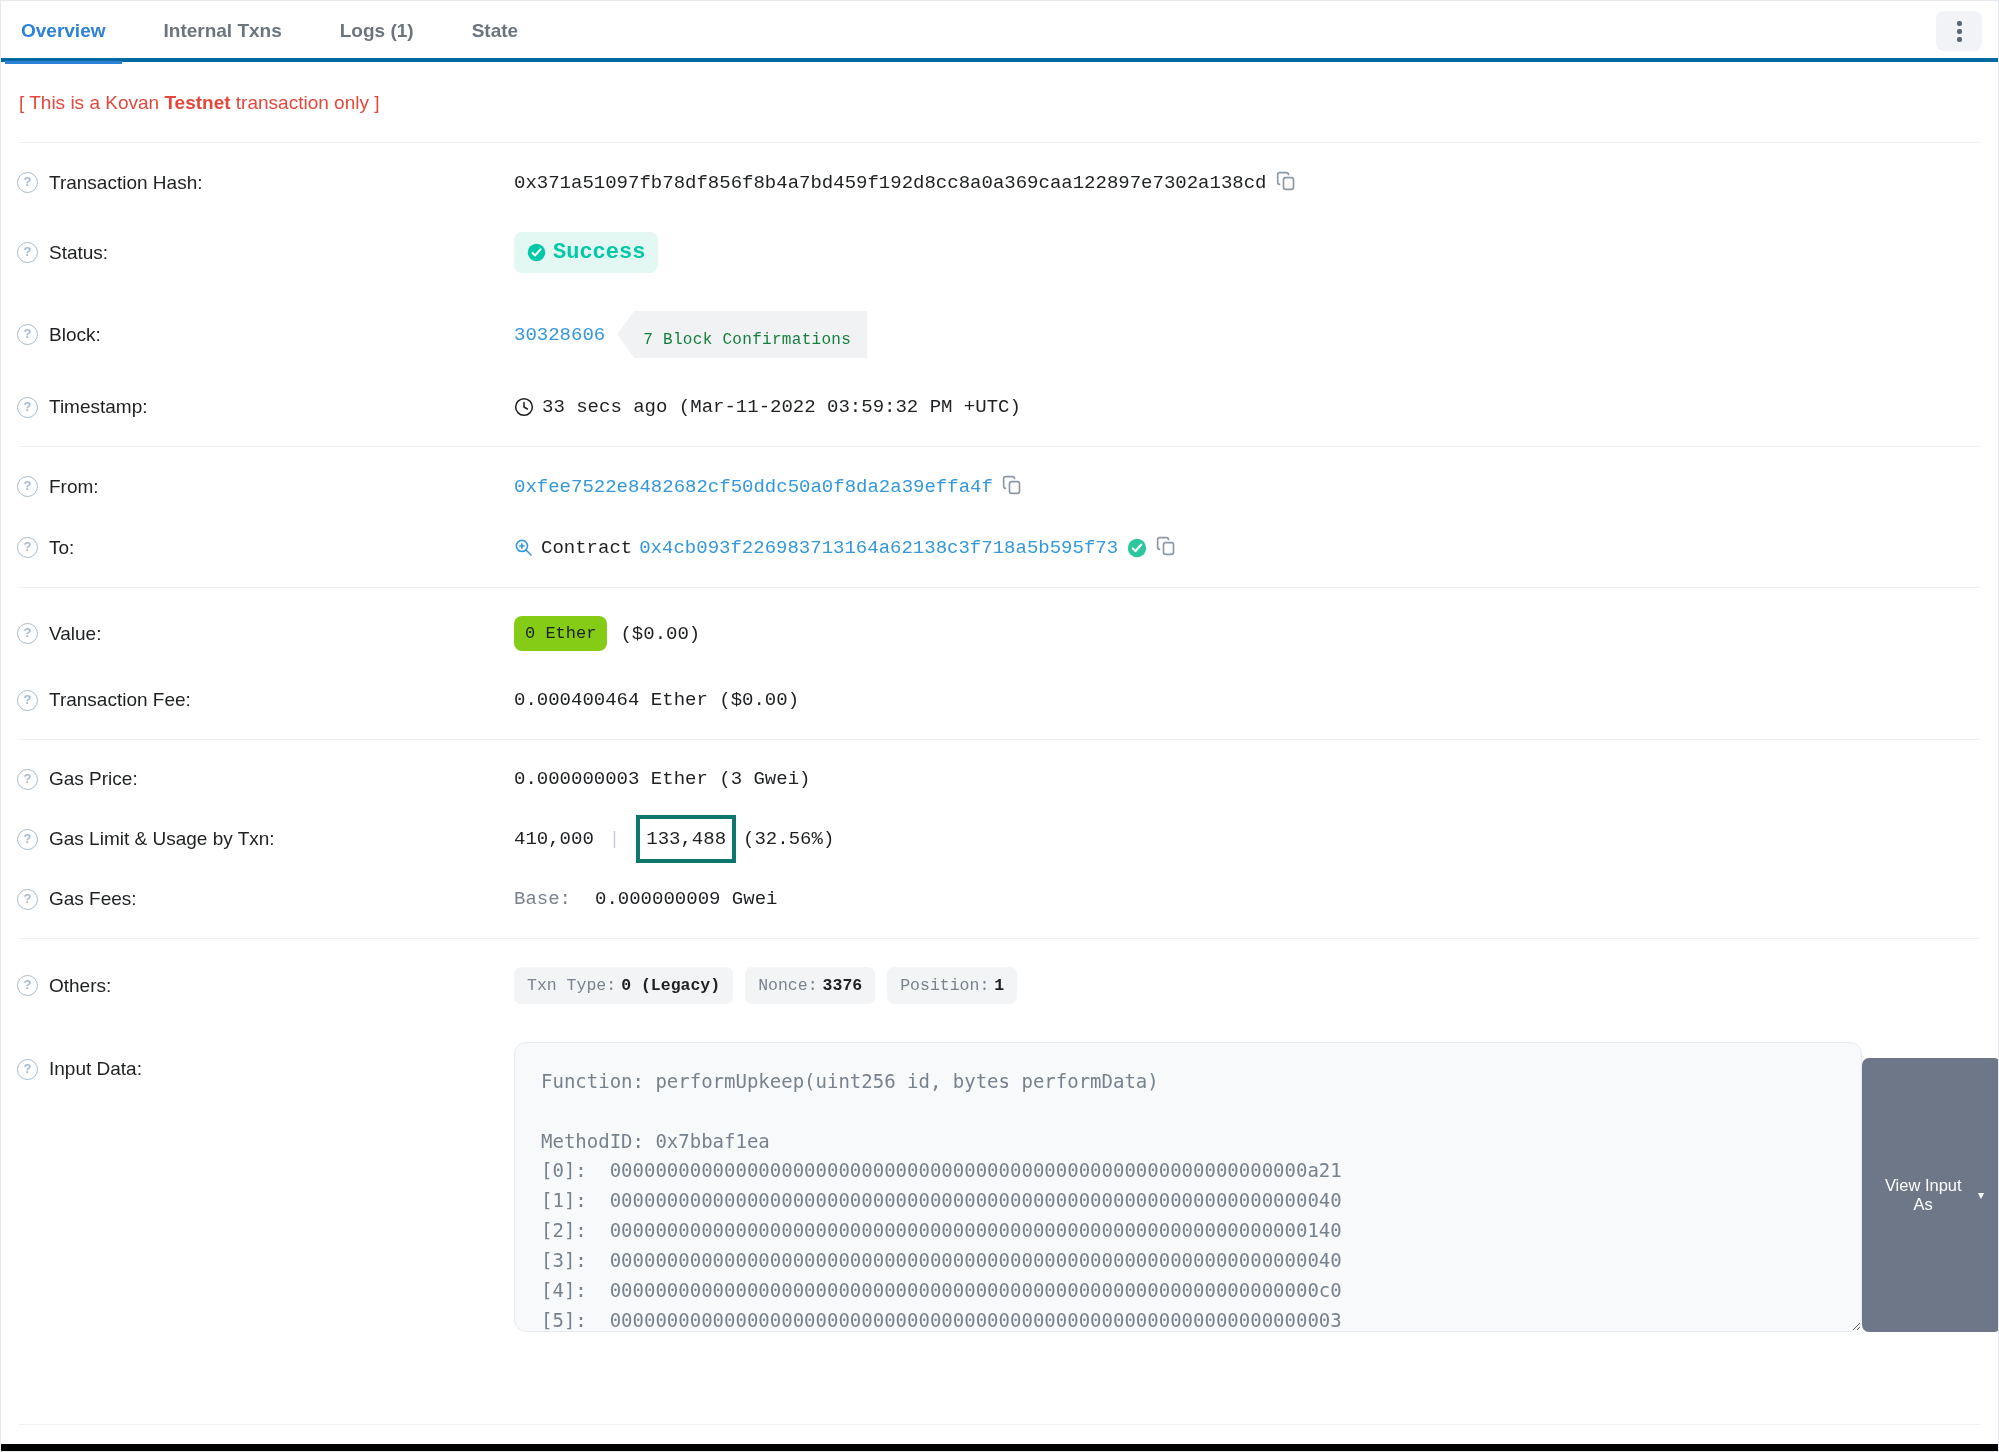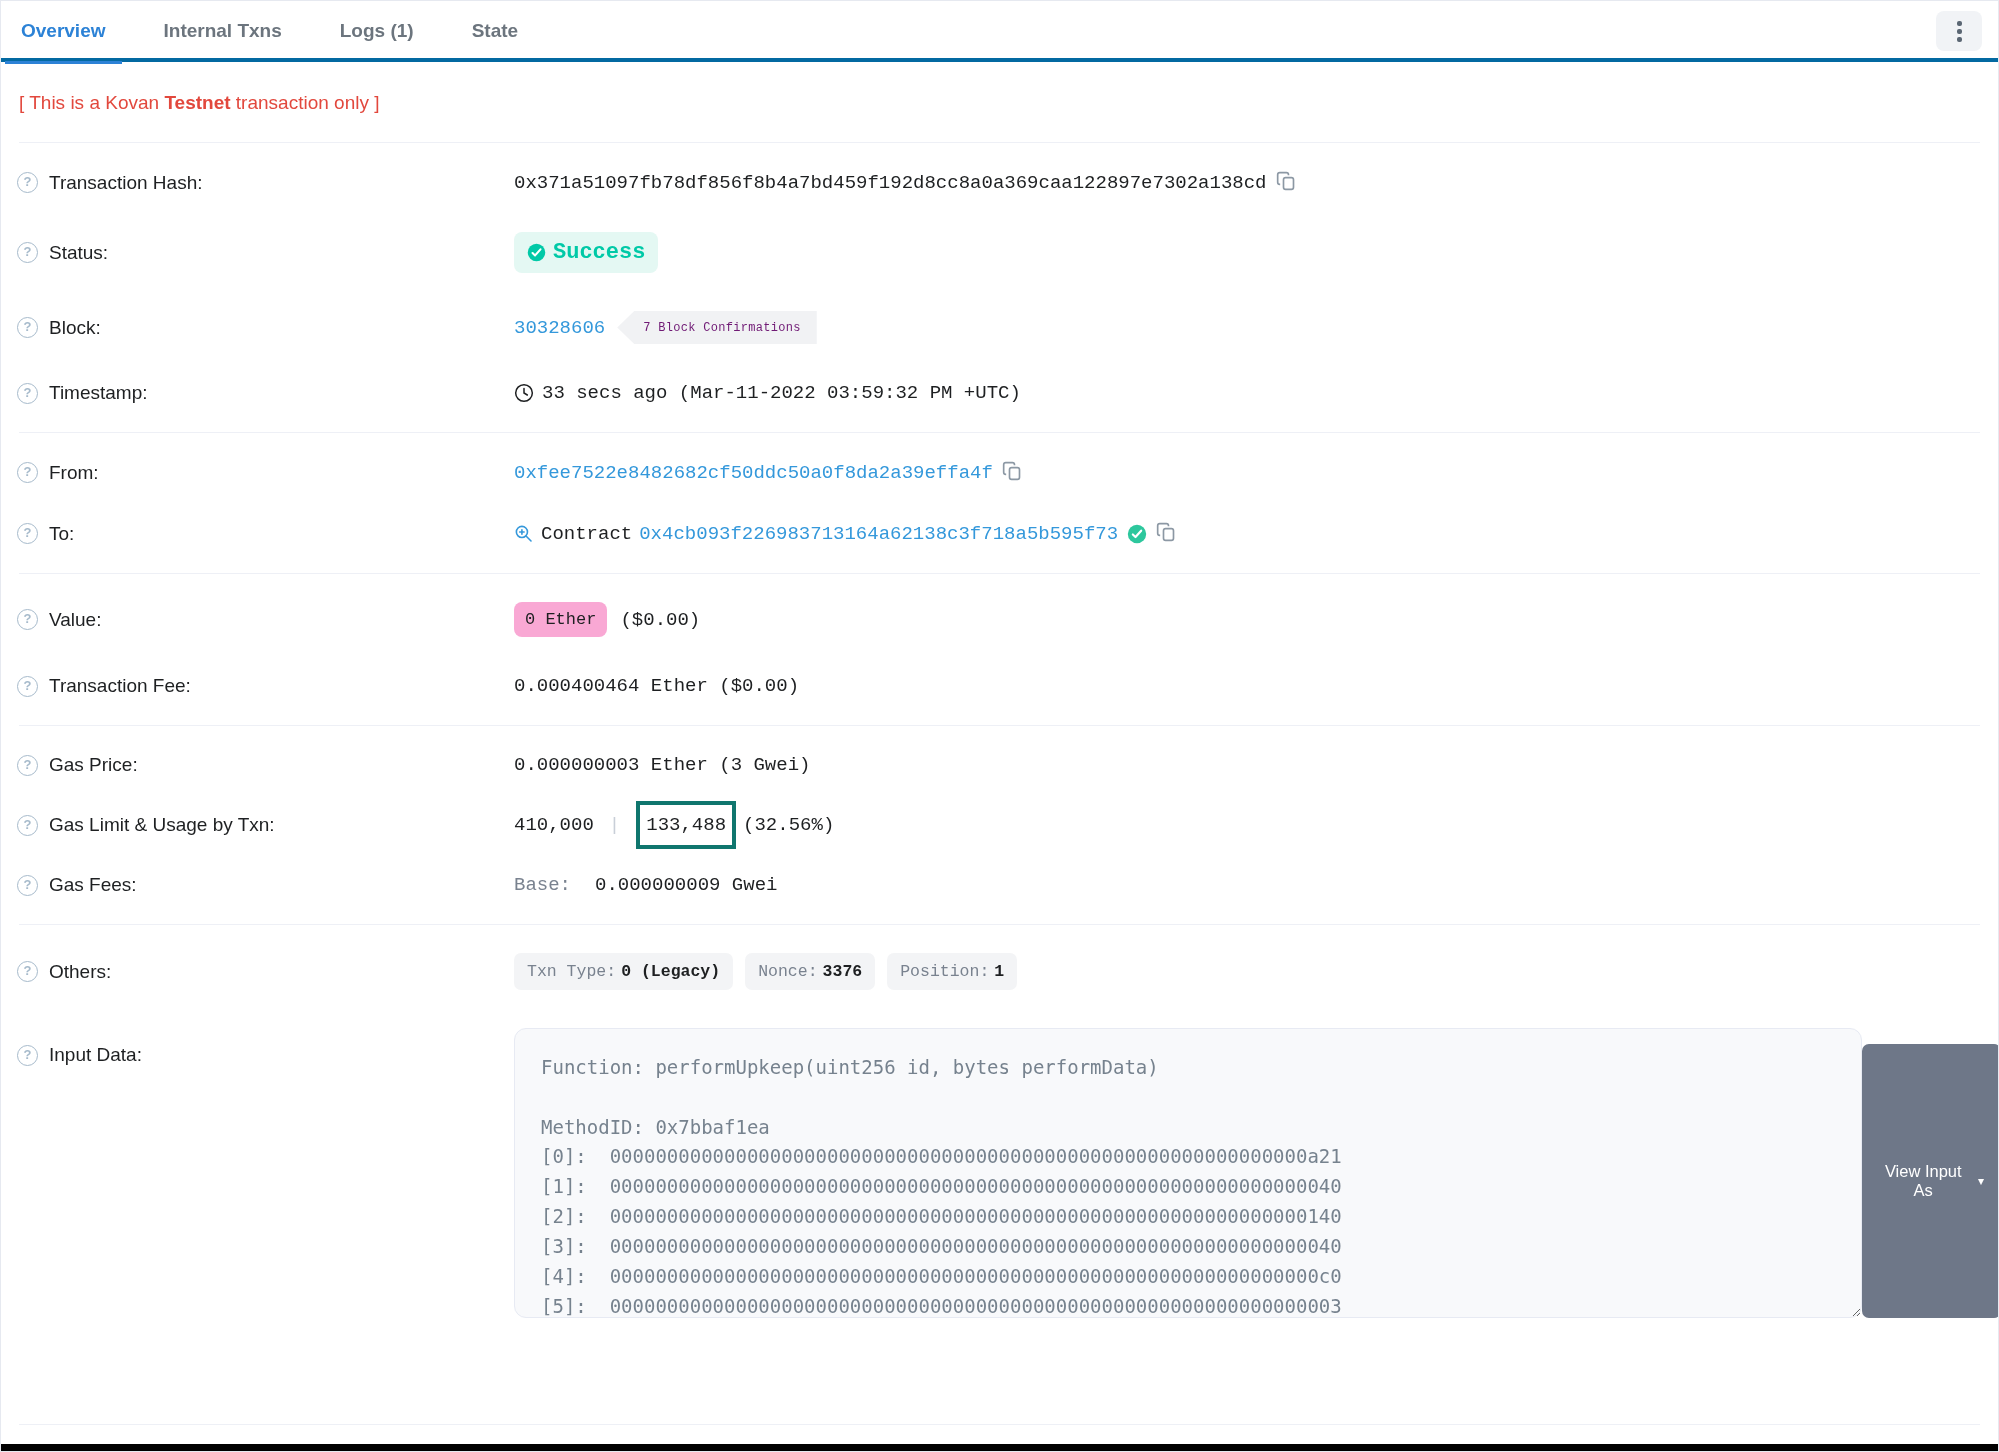--- a/index.html
+++ b/index.html
@@ -55,27 +55,27 @@
 
   
   .badge-success {
     display: inline-flex; align-items: center; gap: 7px;
     background: #e4f8f3; color: #00c9a7; font-weight: 700; font-size: 22px;
     border-radius: 8px; padding: 8px 13px;
   }
 
   
   .badge-confirm {
-    margin-left: 12px; background: #f1f2f4; color: #701a75;
-    font-size: 12px; letter-spacing: .3px; padding: 10px 16px 9px 26px;
+    margin-left: 12px; background: #f1f2f4; color: #15803d;
+    font-size: 16px; letter-spacing: .3px; padding: 20px 16px 9px 26px;
     clip-path: polygon(17px 0, 100% 0, 100% 100%, 17px 100%, 0 50%);
   }
 
   .badge-gray {
-    background: #f9a8d4; color: #1e2022; font-size: 17px;
+    background: #84cc16; color: #1e2022; font-size: 17px;
     border-radius: 8px; padding: 8px 11px; display: inline-block;
   }
   .usd { margin-left: 13px; }
 
   .sep { color: #c9cfd8; margin: 0 15px; }
   .red-box {
     display: inline-block; border: 4px solid #0f766e; padding: 9px 6px; margin: -14px 1px;
     vertical-align: middle;
   }
   .muted { color: #79828f; }

